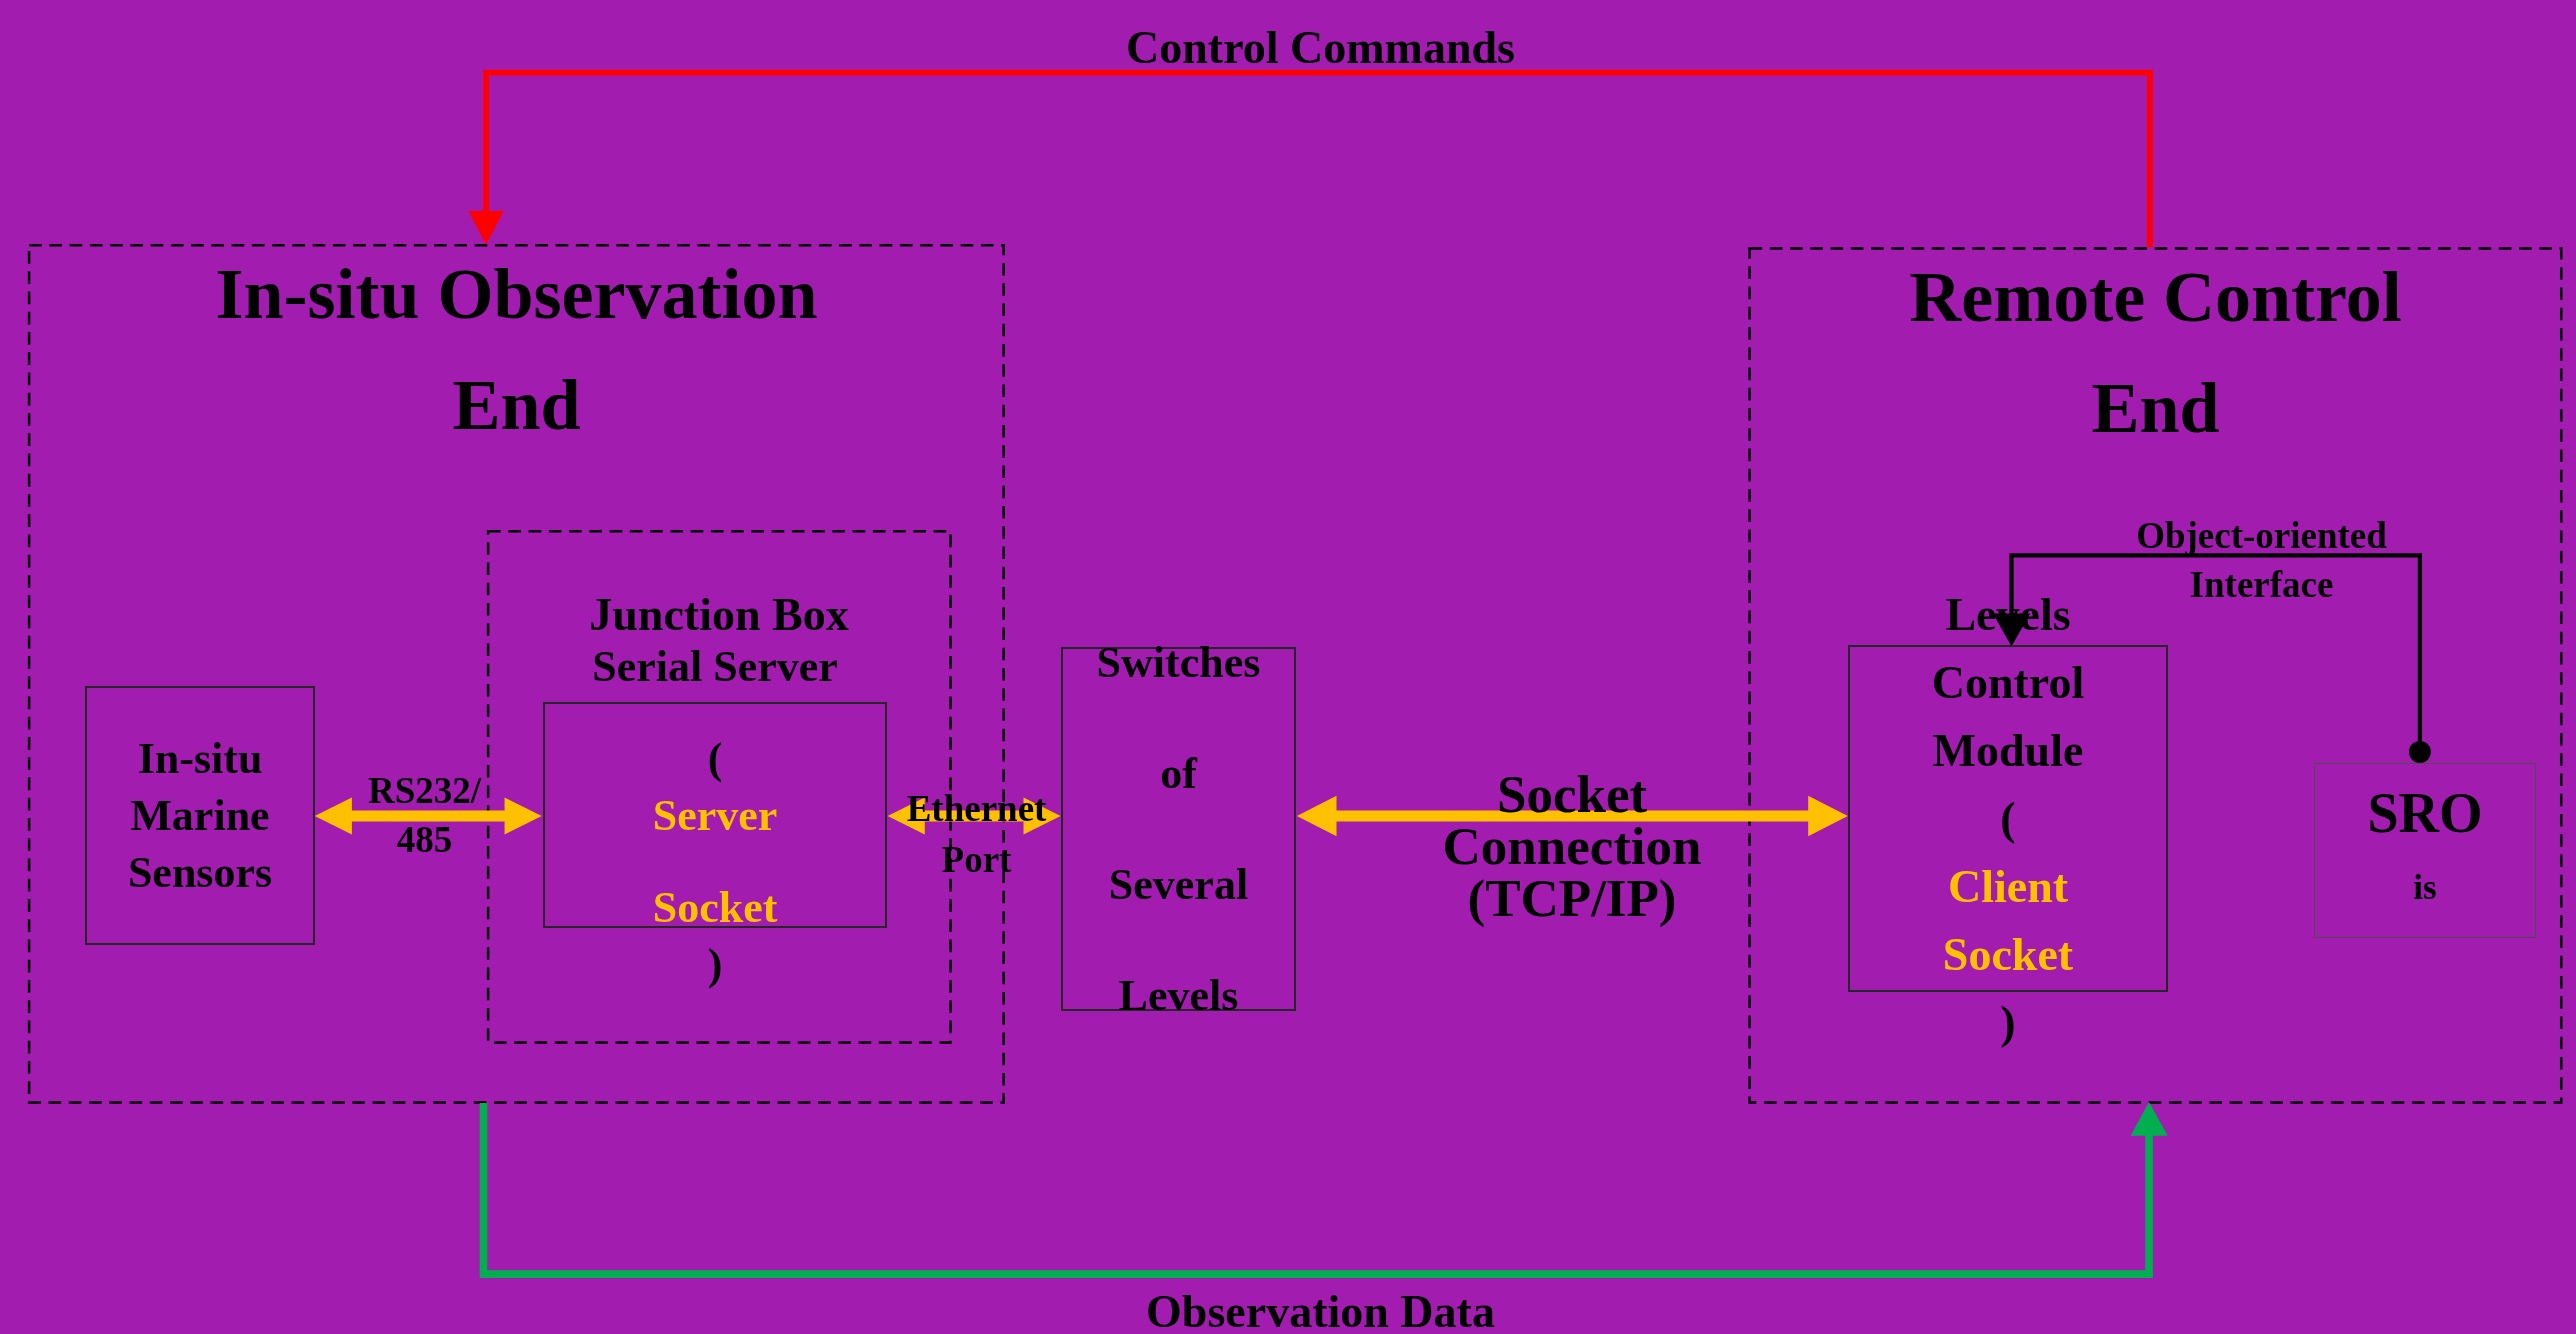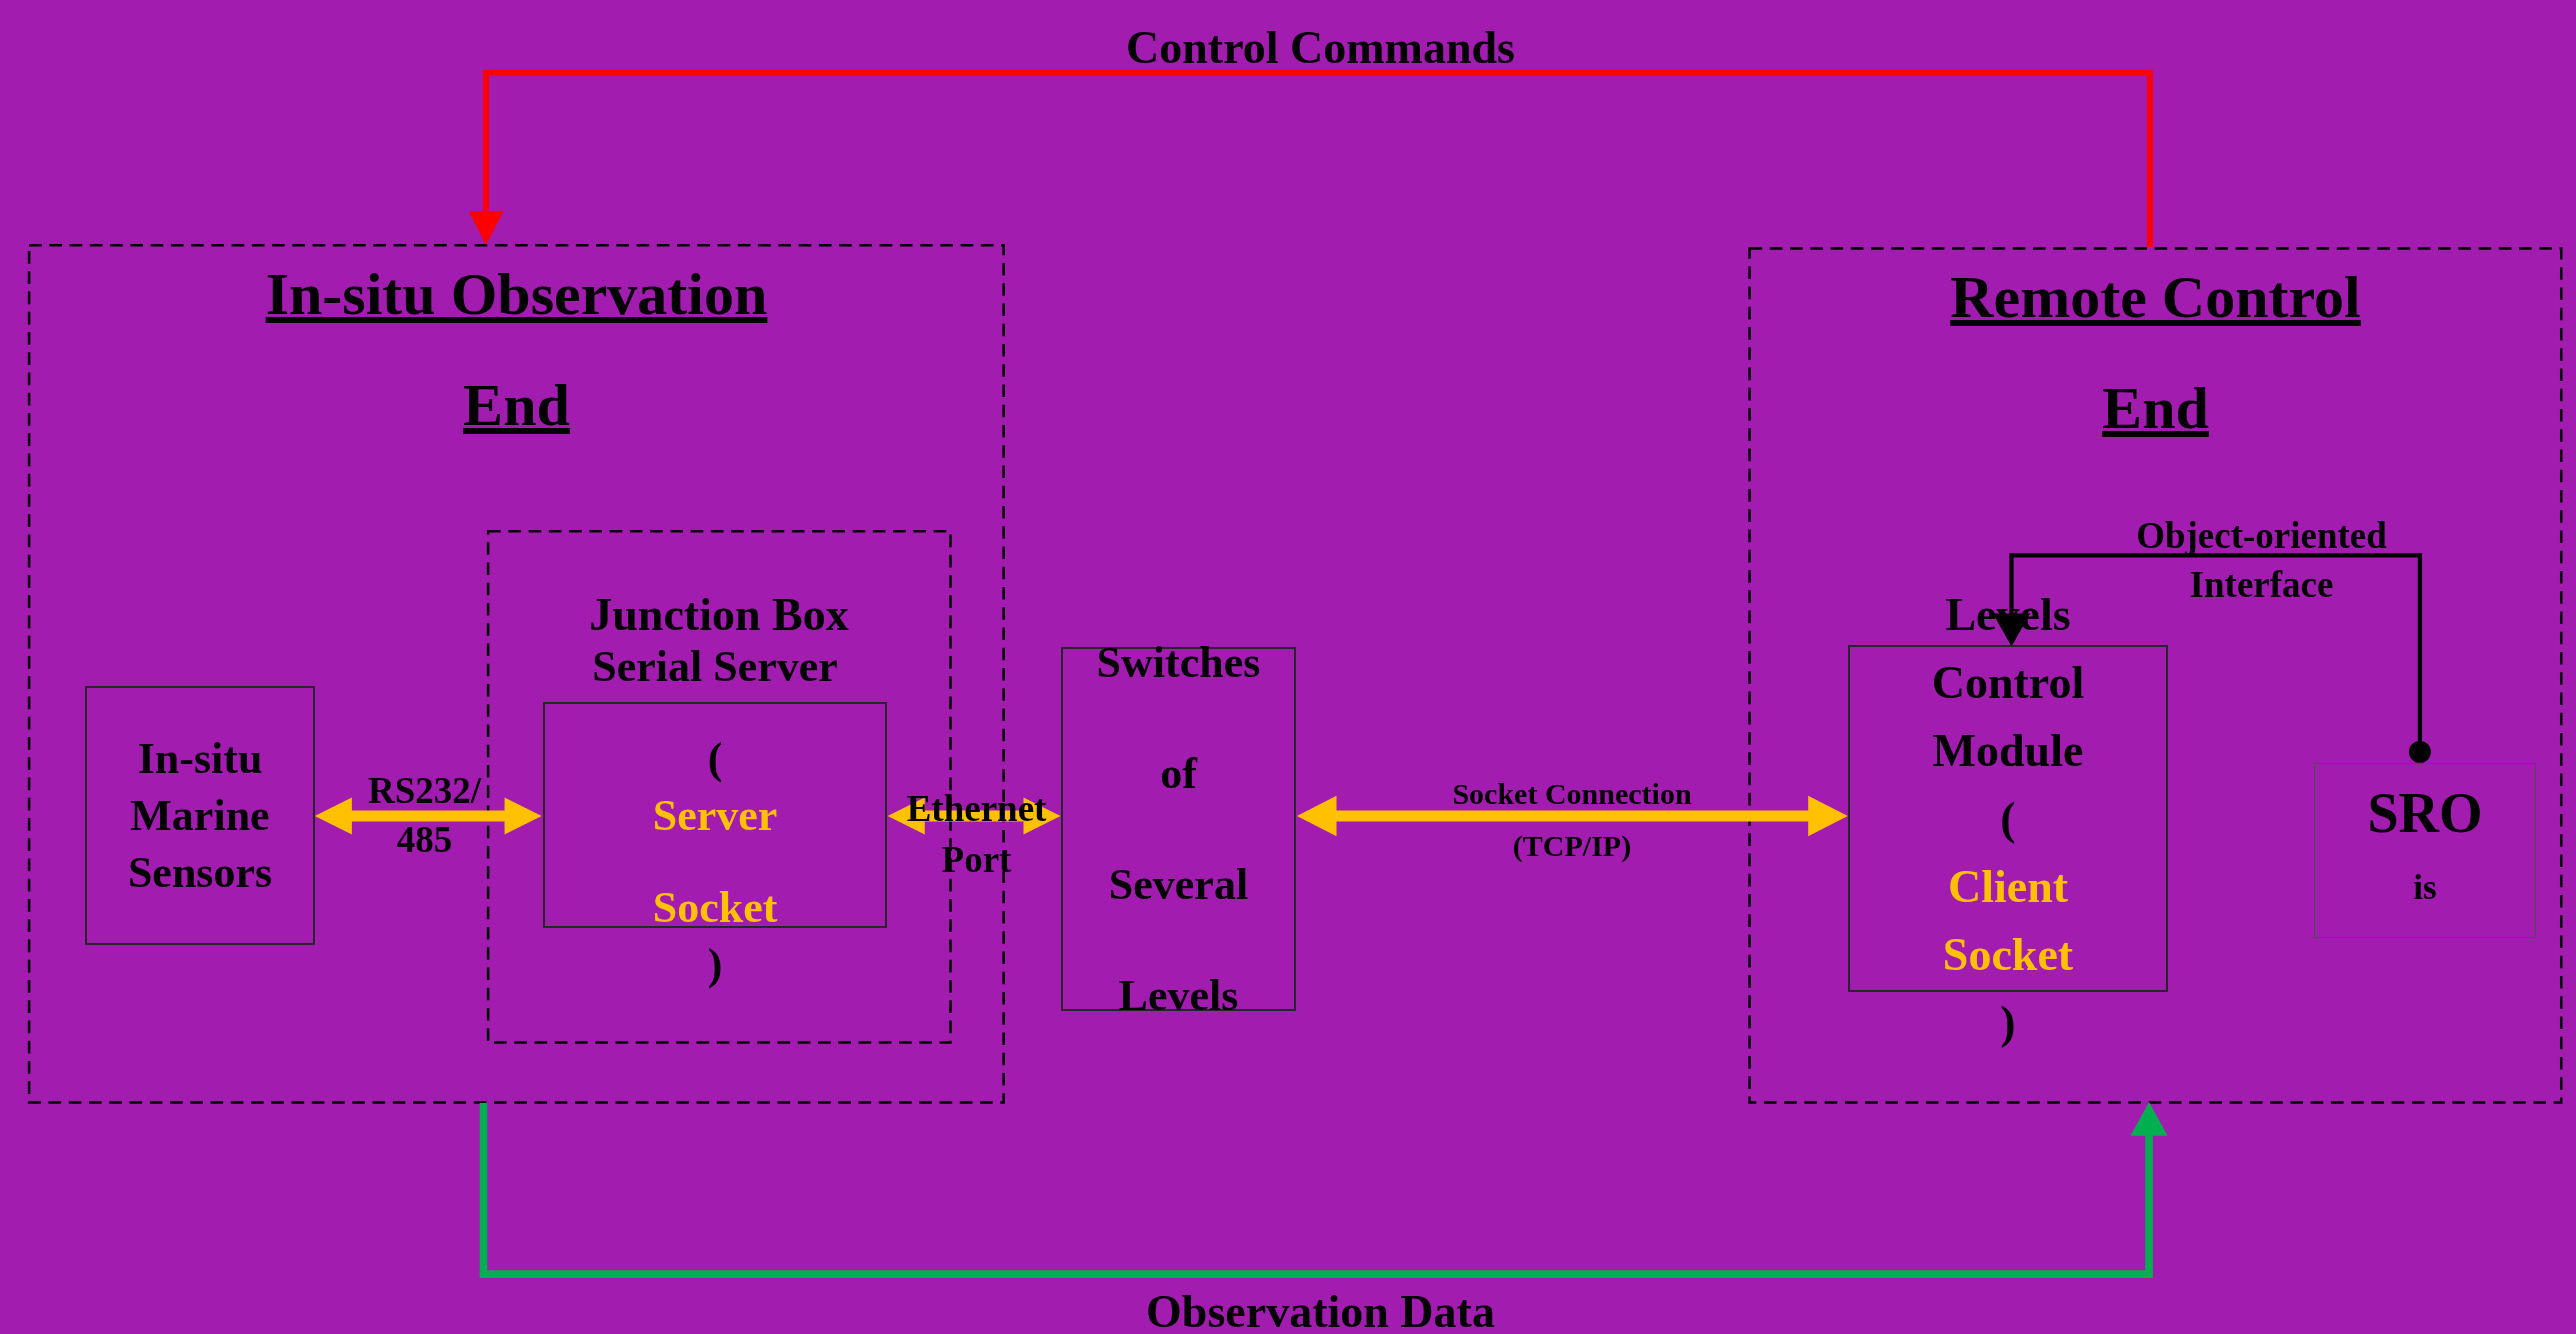--- a/index.html
+++ b/index.html
@@ -28,42 +28,42 @@
   .green-fill{fill:var(--data_green);stroke:none;}
   .gold-line{stroke:var(--link_gold);fill:none;stroke-width:13;}
   .gold-fill{fill:var(--link_gold);stroke:none;}
   .black-line{stroke:#000;fill:none;stroke-width:5;}
   .black-fill{fill:#000;stroke:none;}
 
   .abs{position:absolute;}
   .ctr{text-align:center;}
 
   .flow-label{font-size:46px;line-height:57px;}
-  .section-title{font-size:60px;line-height:111px;text-decoration:underline;}
+  .section-title{font-size:72px;line-height:111px;}
   .section-title span{display:block;}
   .jb-title{font-size:46px;line-height:57px;}
 
   .node{
     position:absolute;
     display:flex;flex-direction:column;
     align-items:center;justify-content:center;
     border:2.5px solid #262626;
     box-sizing:border-box;
     background:transparent;
     text-align:center;
   }
   .node span{display:block;}
   .bt{font-size:44px;line-height:57px;}
   .sw{font-size:44px;line-height:63px;}
   .rcm{font-size:46px;line-height:68px;}
   .gold-text{color:var(--link_gold);}
 
   .small-label{font-size:37px;line-height:49px;}
   .eth-label{font-size:37px;line-height:51px;}
-  .sock-label{font-size:30px;line-height:52px;}
+  .sock-label{font-size:53px;line-height:52px;}
 
   .sro-main{font-size:56px;line-height:59px;}
   .sro-sub{font-size:35px;vertical-align:-8.4px;}
 </style>
 </head>
 <body>
 
 <div class="stage">
 
   <svg class="layer" viewBox="0 0 3053 1582">

